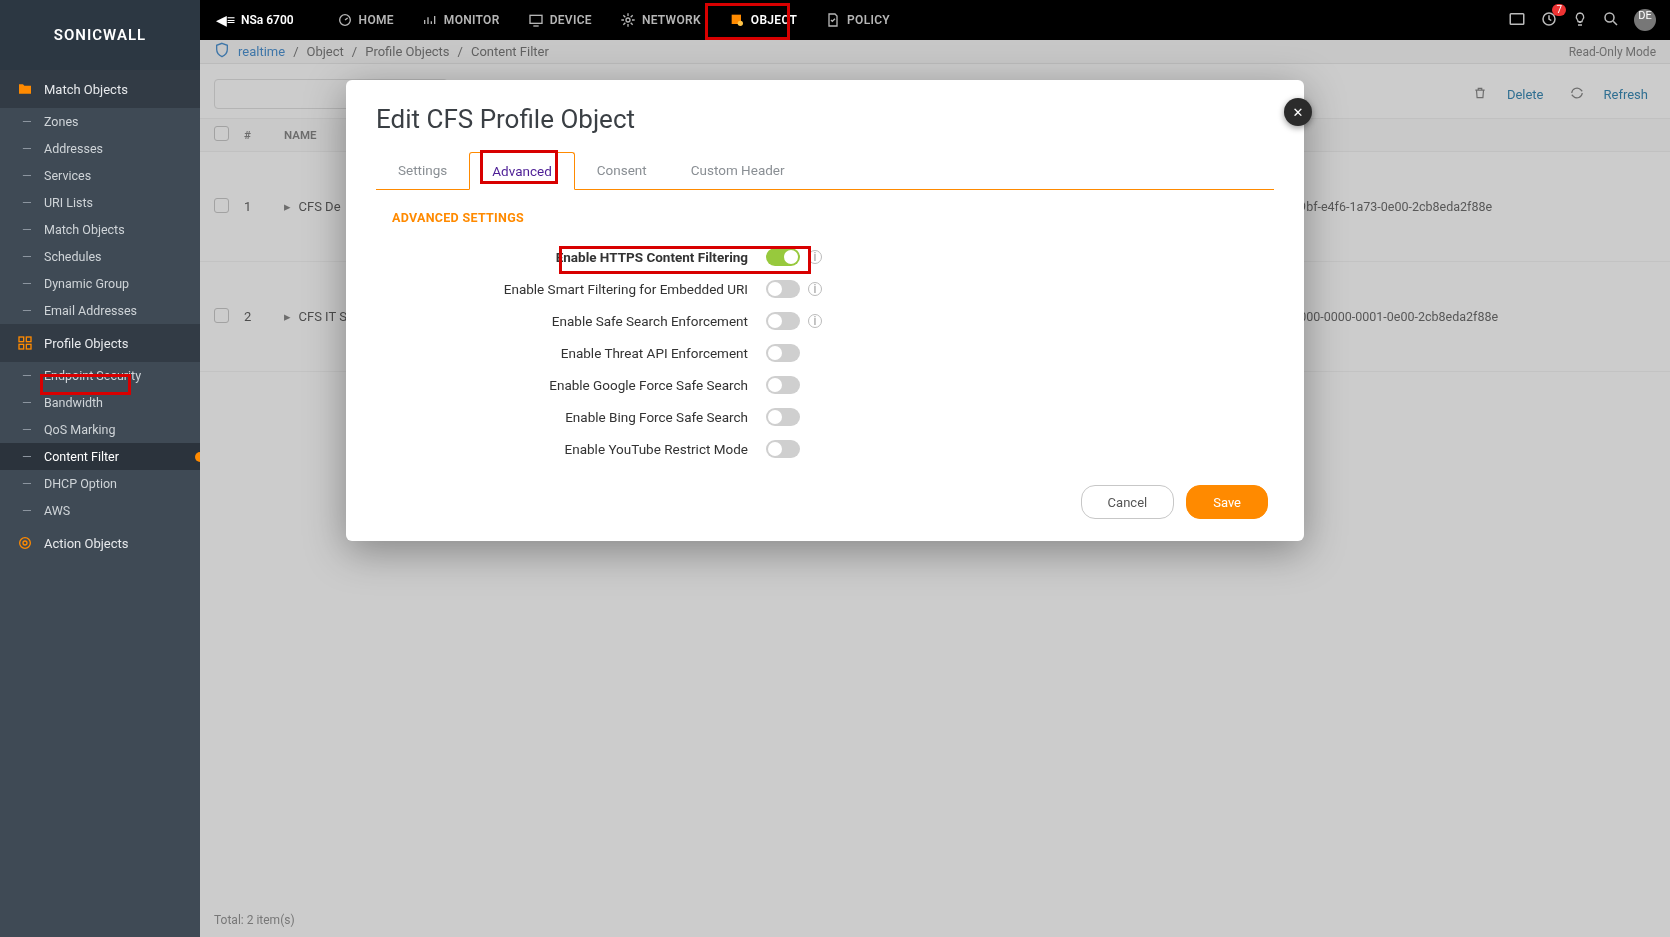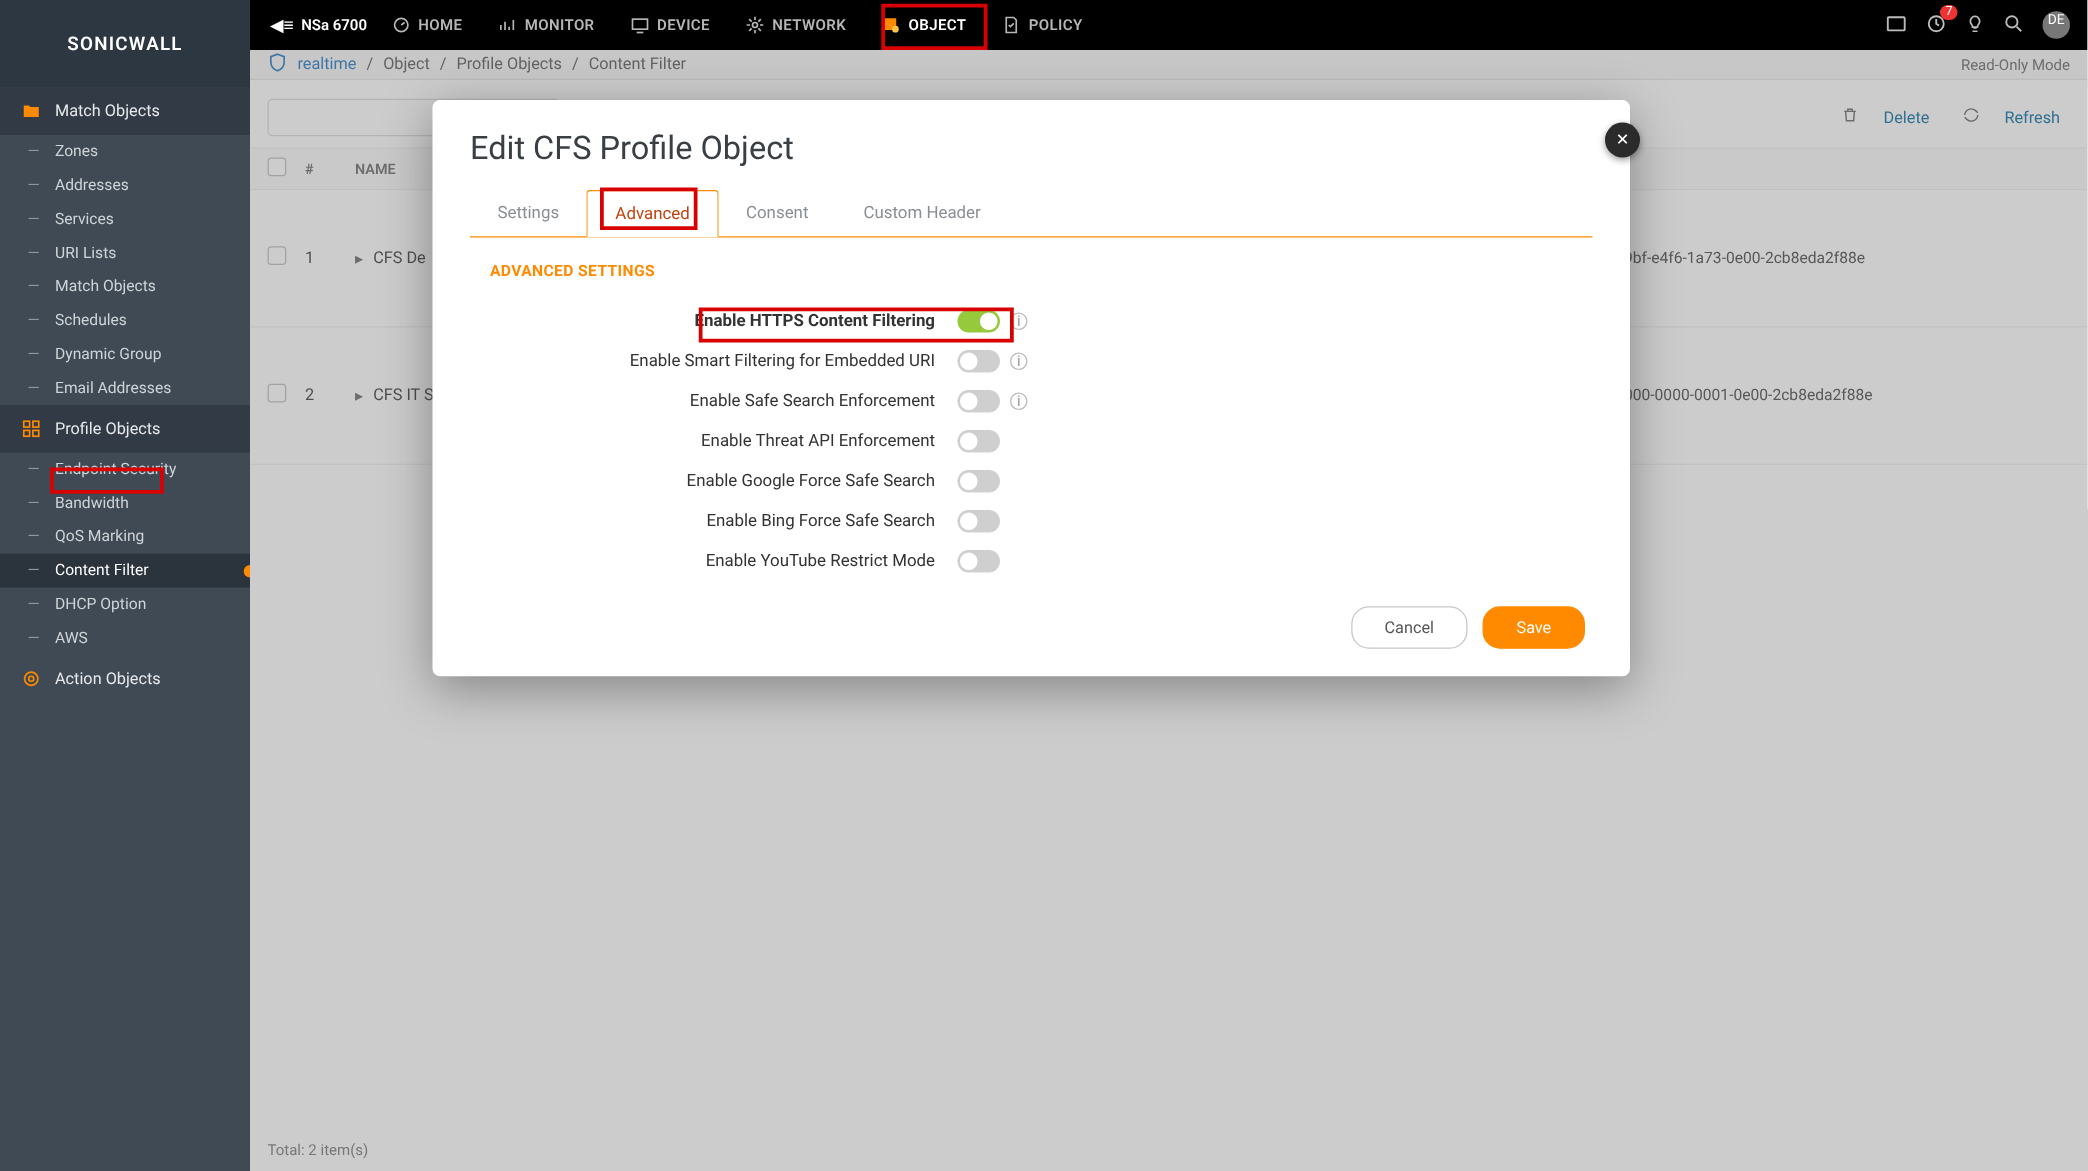--- a/index.html
+++ b/index.html
@@ -2,21 +2,21 @@
 <html><head>
 <meta charset="utf-8">
 <style>
 * { box-sizing: border-box; margin: 0; padding: 0; }
 body { font-family: -apple-system, BlinkMacSystemFont, "Segoe UI", Roboto, Arial, sans-serif; font-size: 13px; color: #333; background: #fff; overflow: hidden; }
 .app { display: flex; flex-direction: column; height: 937px; width: 1670px; position: relative; }
 
 
 .topnav { height: 40px; background: #000; display: flex; align-items: center; color: #ccc; font-size: 12px; }
 .topnav .chev { margin-left: 210px; padding: 0 6px; color:#fff; font-size:14px; }
-.topnav .device-model { color:#fff; font-weight:600; margin-right:5px; }
+.topnav .device-model { color:#fff; font-weight:600; margin-right:29px; }
 .topnav .nav-item { display:flex; align-items:center; padding:0 14px; height:40px; cursor:pointer; gap:6px; color:#b6b6b6; font-weight:600; letter-spacing:.3px; }
 .topnav .nav-item.active { color:#fff; }
 .topnav .nav-icon { width:16px; height:16px; display:inline-flex; align-items:center; justify-content:center; }
 .topnav .spacer { flex:1; }
 .topnav .right-icons { display:flex; align-items:center; gap:14px; padding-right:14px; }
 .topnav .badge { position:relative; }
 .topnav .badge .num { position:absolute; top:-6px; right:-8px; background:#e33; color:#fff; font-size:10px; border-radius:8px; padding:0 4px; line-height:12px; }
 .avatar { width:22px; height:22px; border-radius:50%; background:#777; color:#fff; font-size:11px; display:flex; justify-content:center; }
 
 
@@ -60,21 +60,21 @@
 
 
 .dim { position:absolute; inset:0; background:rgba(120,120,120,.38); }
 
 
 .modal-wrap { position:absolute; top:80px; left:346px; width:958px; background:#fff; border-radius:6px; box-shadow:0 10px 40px rgba(0,0,0,.35); padding:24px 30px 22px; }
 .modal-close { position:absolute; top:18px; right:-8px; width:28px; height:28px; border-radius:50%; background:#2b2b2b; color:#fff; display:flex; align-items:center; justify-content:center; cursor:pointer; box-shadow:0 2px 6px rgba(0,0,0,.4); }
 .modal-title { font-size:26px; font-weight:400; color:#3a3f44; margin-bottom:18px; }
 .tabs { display:flex; border-bottom:1px solid #ff8a00; }
 .tab { padding:10px 22px; font-size:13.5px; color:#8a8f94; cursor:pointer; }
-.tab.active { border:1px solid #ff8a00; border-bottom:1px solid #fff; margin-bottom:-1px; color:#c2410c; background:#fff; border-radius:3px 3px 0 0; }
+.tab.active { border:1px solid #ff8a00; border-bottom:1px solid #fff; margin-bottom:-1px; color:#4c1d95; background:#fff; border-radius:3px 3px 0 0; }
 .section-title { color:#ff8a00; font-size:12.5px; font-weight:700; letter-spacing:.3px; margin:20px 0 16px 16px; }
 .setting-row { display:flex; align-items:center; justify-content:flex-start; height:32px; }
 .setting-row .lbl { width:390px; text-align:right; padding-right:18px; font-size:13.5px; color:#333; }
 .setting-row.bold .lbl { font-weight:700; }
 .toggle { width:34px; height:18px; background:#cfcfcf; border-radius:10px; position:relative; cursor:pointer; }
 .toggle .knob { position:absolute; top:2px; left:2px; width:14px; height:14px; border-radius:50%; background:#fff; transition:.15s; }
 .toggle.on { background:#97c93d; }
 .toggle.on .knob { left:18px; }
 .info-i { margin-left:8px; color:#999; font-size:12px; border:1px solid #bbb; width:14px; height:14px; border-radius:50%; display:inline-flex; align-items:center; justify-content:center; line-height:1; font-style:normal;}
 .modal-actions { display:flex; justify-content:flex-end; gap:12px; margin-top:20px; padding-right:6px;}

